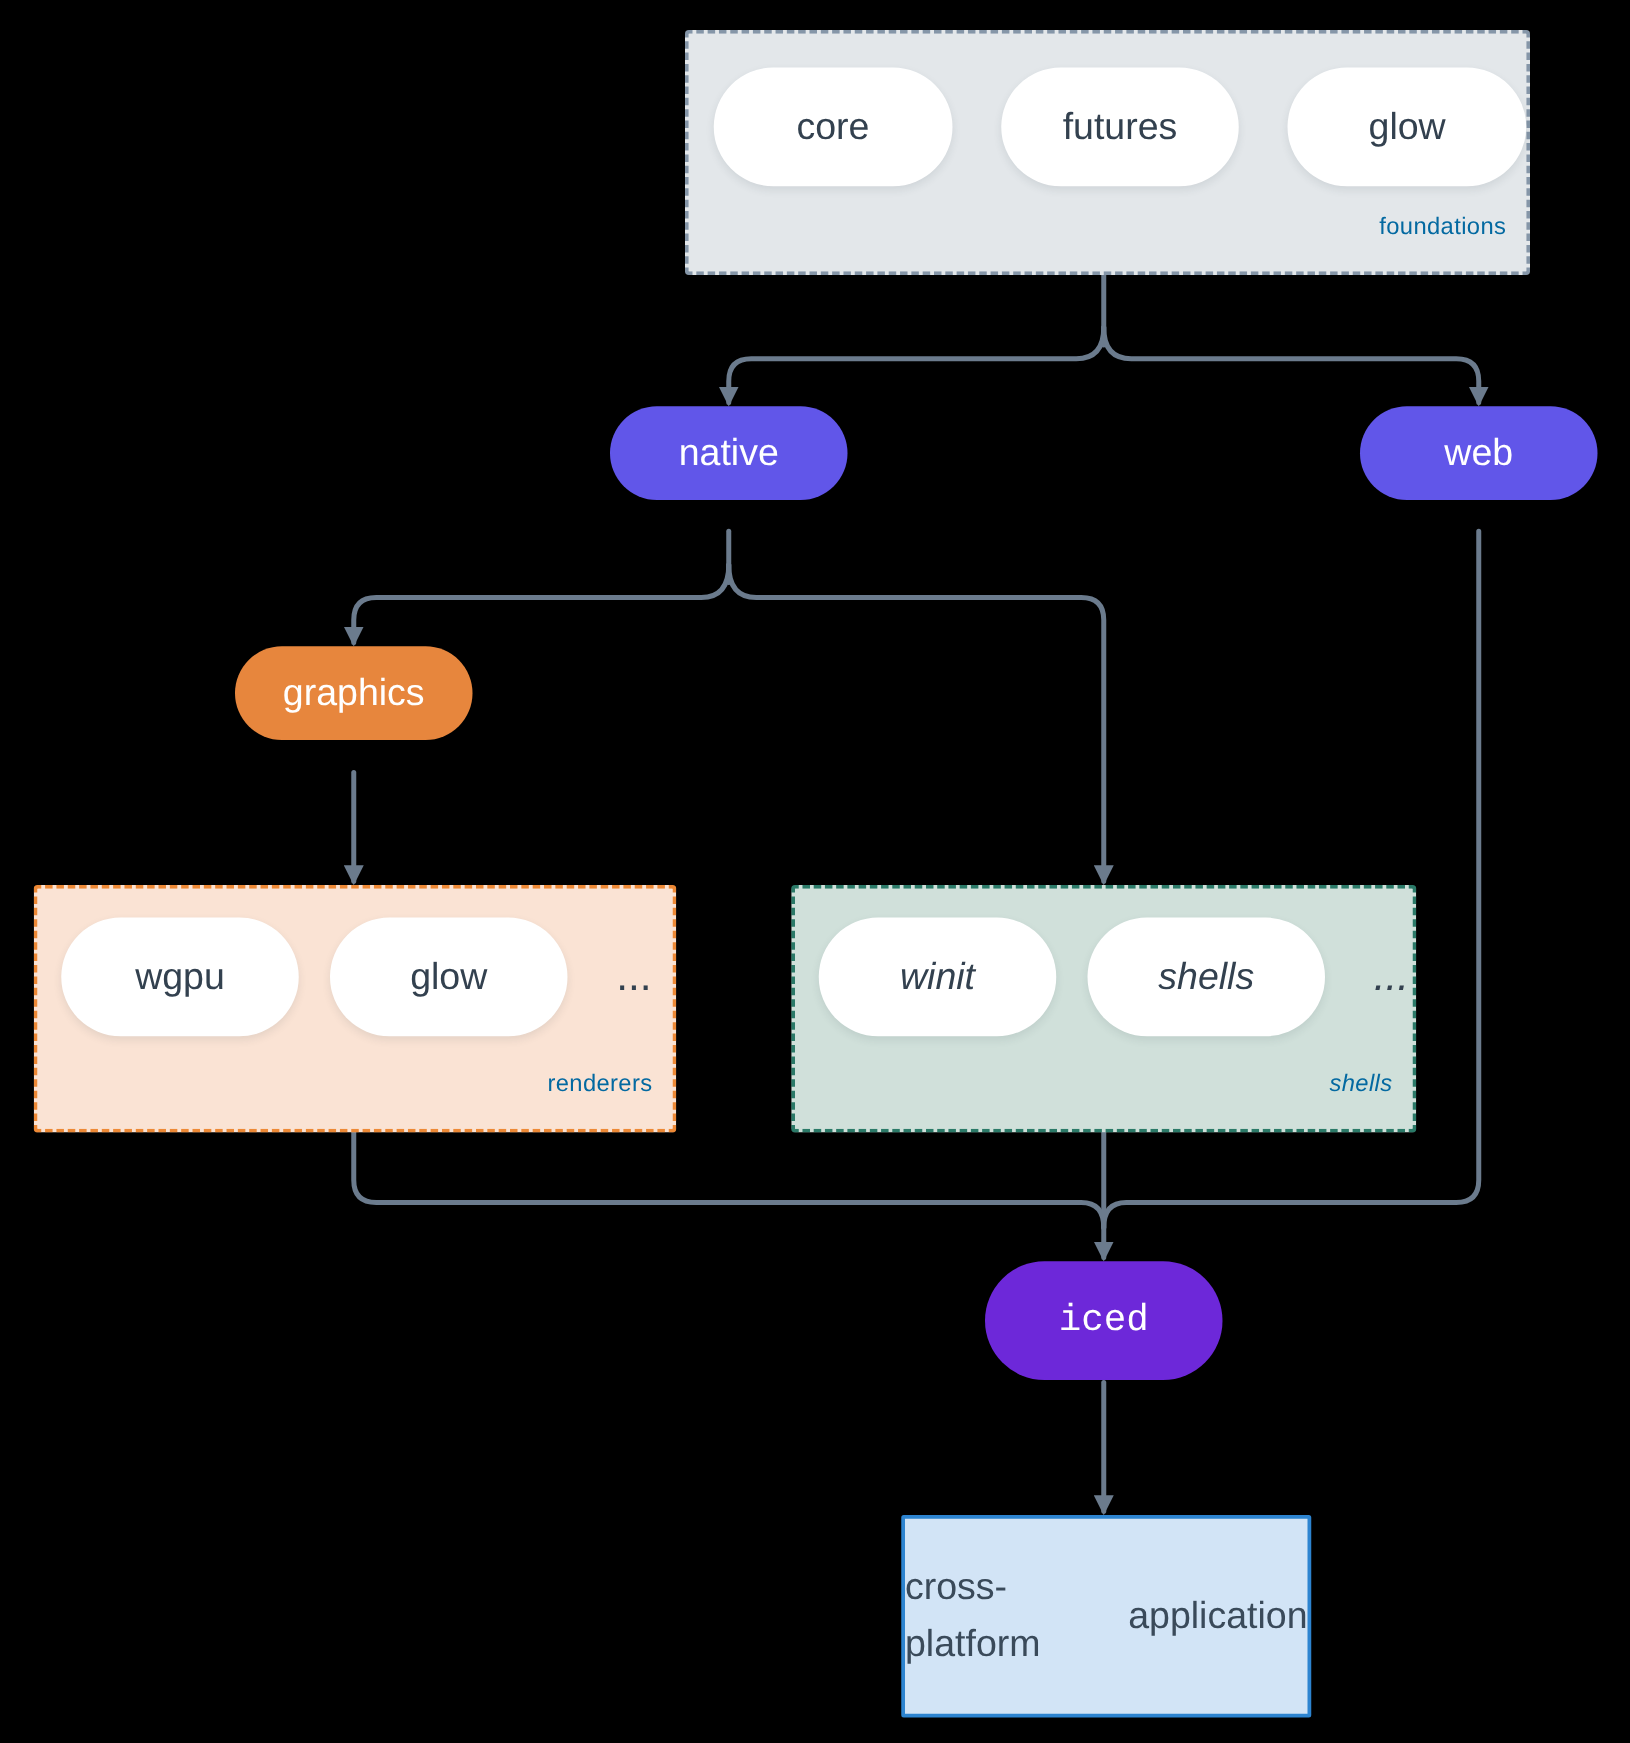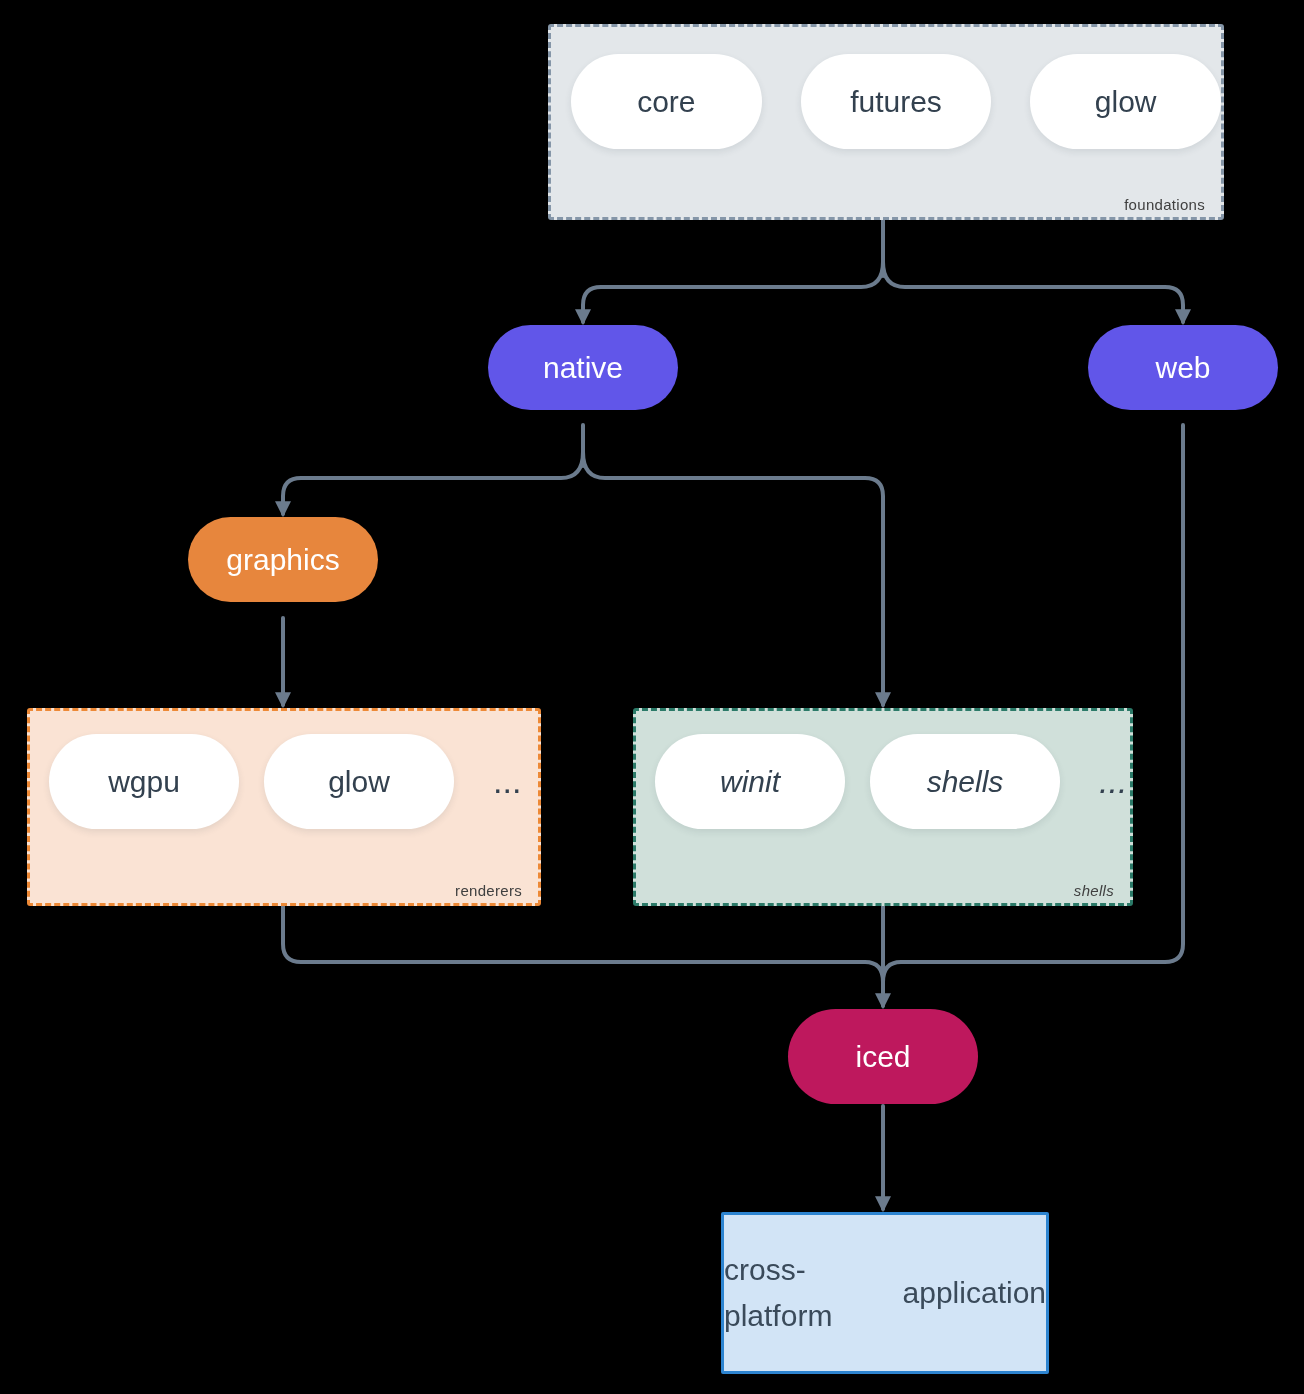--- a/index.html
+++ b/index.html
@@ -11,34 +11,34 @@
 
   
   .group{position:absolute;border-radius:3px;}
   .group-foundations{left:548px;top:24px;width:670px;height:190px;background:#e3e7ea;border:3px dashed #8596a8;}
   .group-renderers{left:27px;top:708px;width:508px;height:192px;background:#fae3d4;border:3px dashed #ed8936;}
   .group-shells{left:633px;top:708px;width:494px;height:192px;background:#d0e0da;border:3px dashed #2b7a68;font-style:italic;}
   .pillrow{display:flex;align-items:flex-start;}
   .group-foundations .pillrow{padding:27px 0 0 20px;gap:39px;}
   .group-renderers .pillrow,.group-shells .pillrow{padding:23px 0 0 19px;gap:25px;}
   .group-label{
-    position:absolute;right:16px;bottom:4px;font-size:15px;color:#404040;letter-spacing:.3px;
+    position:absolute;right:16px;bottom:24px;font-size:19px;color:#0369a1;letter-spacing:.3px;
   }
 
   
   .pill{
     display:flex;align-items:center;justify-content:center;
     border-radius:9999px;font-size:30px;color:#33414f;
   }
   .pill-white{width:192px;height:95px;background:#ffffff;box-shadow:0 3px 7px rgba(40,55,70,.10);}
   .group-renderers .pill-white,.group-shells .pill-white{width:190px;text-align:right;}
-  .pill-node{position:absolute;width:190px;height:85px;color:#ffffff;}
+  .pill-node{position:absolute;width:190px;height:75px;color:#ffffff;}
   .pill-purple{background:#6156e9;}
   .pill-orange{background:#e7863d;}
-  .pill-blue{background:#be185d;}
+  .pill-blue{background:#6d28d9;font-family:Liberation Mono, monospace;}
   .node-native{left:488px;top:325px;}
   .node-web{left:1088px;top:325px;}
   .node-graphics{left:188px;top:517px;}
   .node-iced{left:788px;top:1009px;height:95px;}
 
   .ellipsis{
     align-self:center;margin-left:14px;font-size:34px;color:#33414f;line-height:95px;height:95px;
     display:flex;align-items:center;
   }
 

